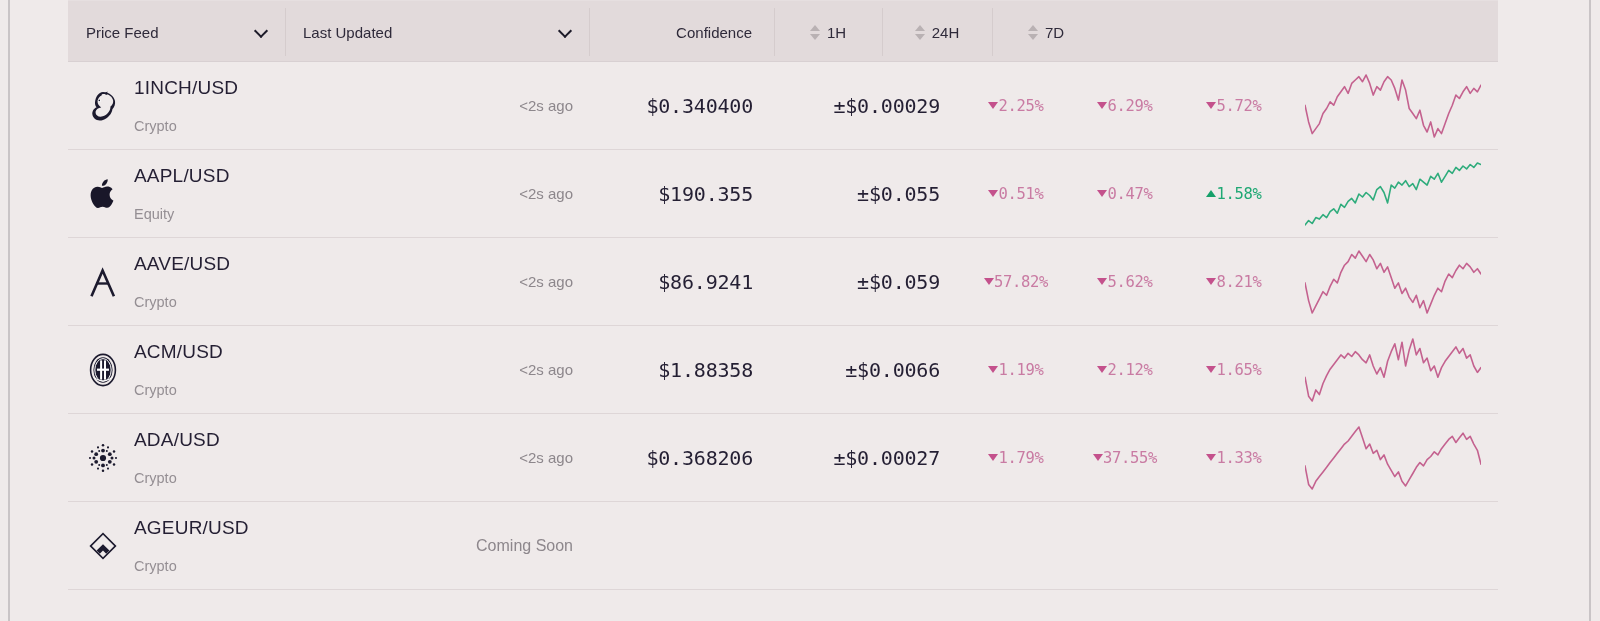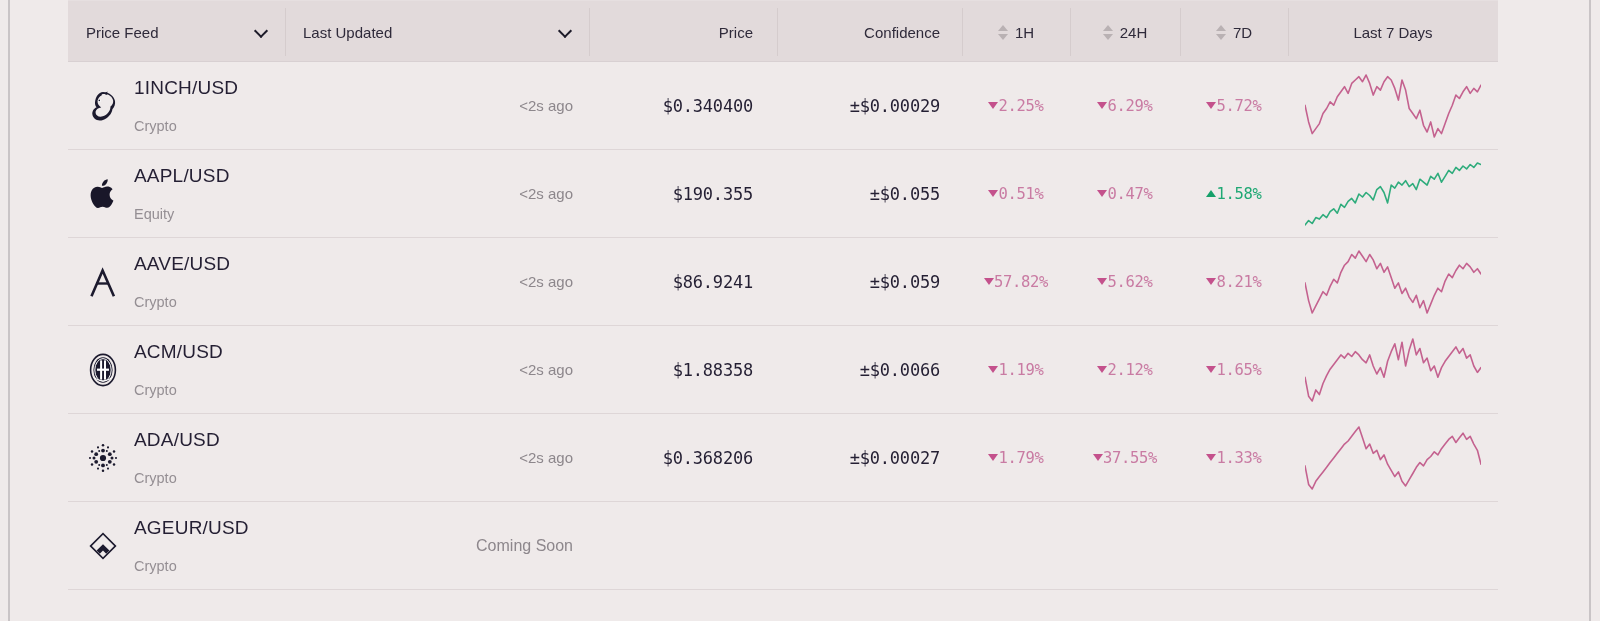--- a/index.html
+++ b/index.html
@@ -98,21 +98,21 @@
   }
   .feed-text { display: flex; flex-direction: column; gap: 19px; }
   .feed-symbol { font-size: 19px; color: #241f33; letter-spacing: .2px; }
   .feed-asset  { font-size: 14.5px; color: #948e93; }
 
   .updated-text { font-size: 15px; color: #8d878c; }
   .coming-soon  { font-size: 16px; color: #8d878c; }
 
   .mono {
     font-family: "DejaVu Sans Mono", monospace;
-    font-size: 17px;
+    font-size: 20px;
     color: #241f33;
     letter-spacing: -0.2px;
   }
   .chg-txt {
     font-family: "DejaVu Sans Mono", monospace;
     font-size: 15.5px;
     letter-spacing: -0.3px;
   }
   .tri { width: 0; height: 0; border-left: 5px solid transparent; border-right: 5px solid transparent; }
   .tri.dn { border-top: 7px solid #c4518c; }
@@ -131,23 +131,20 @@
 
   <div class="table">
     <div class="thead" id="thead">
         <div class="th th-pricefeed">
           <span>Price Feed</span>
              <span class="chev"></span>
         </div>
         <div class="th th-lastupdated">
           <span>Last Updated</span>
              <span class="chev"></span>
-        </div>
-        <div class="th th-price">
-          <span>Price</span>
         </div>
         <div class="th th-confidence">
           <span>Confidence</span>
         </div>
         <div class="th th-1h">
           <span class="sorticon">
             <i class="up"></i>
             <i class="down"></i>
           </span>
              <span>1H</span>
@@ -158,23 +155,20 @@
             <i class="down"></i>
           </span>
              <span>24H</span>
         </div>
         <div class="th th-7d">
           <span class="sorticon">
             <i class="up"></i>
             <i class="down"></i>
           </span>
              <span>7D</span>
-        </div>
-        <div class="th th-last7days">
-          <span>Last 7 Days</span>
         </div>
       </div>
     <div id="tbody">
         <div class="row">
     <div class="c-feed">
       <span class="feed-icon">
               <svg width="32" height="32" viewBox="0 0 32 32">
         <path fill="#1c1a2e" d="M16 2c6 0 11 4 12 9 .5 3-.6 6-2.6 8.2-.5 4.6-4.4 8.8-9.4 10.8-5.5 2-10-1.4-10.6-5.4-.5-3.4 1.4-6.2 4.2-7.4-1.2-1.4-1.8-3.2-1.6-5C8.4 7.4 11.6 2 16 2zm-1.2 3.2c-2.4 1-4 3.4-4.2 6-.2 1.8.6 3.6 2 4.8l1.6 1.4-2.1.6c-2.3.7-3.8 2.7-3.5 5 .35 2.6 3.5 4.6 7.2 3.3 4.2-1.5 7.4-5.2 7.6-8.9l.05-.9.7-.6c1.5-1.4 2.3-3.4 2-5.4-.7-3.6-4.4-6.5-8.6-6.5-.9 0-1.8.07-2.75.2z"></path>
         <circle cx="12.3" cy="10.4" r="1.5" fill="#fff"></circle>
         <circle cx="12.3" cy="10.4" r="0.8" fill="#1c1a2e"></circle>

